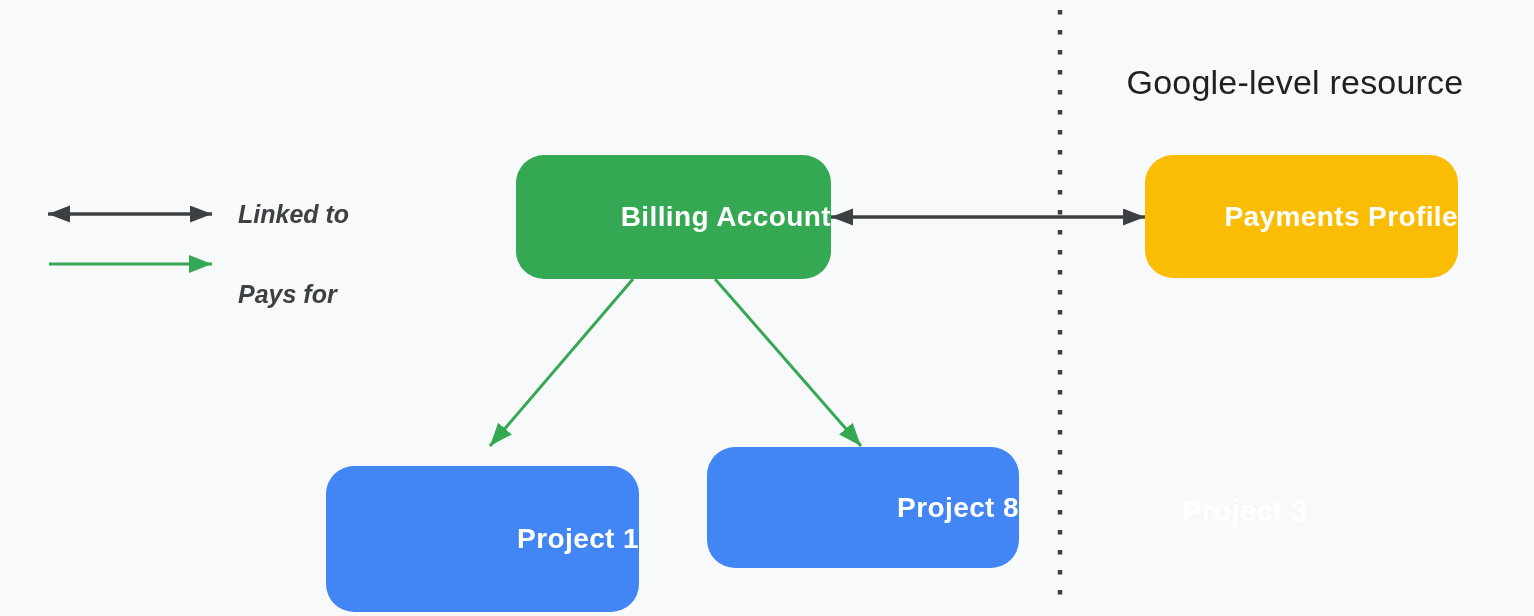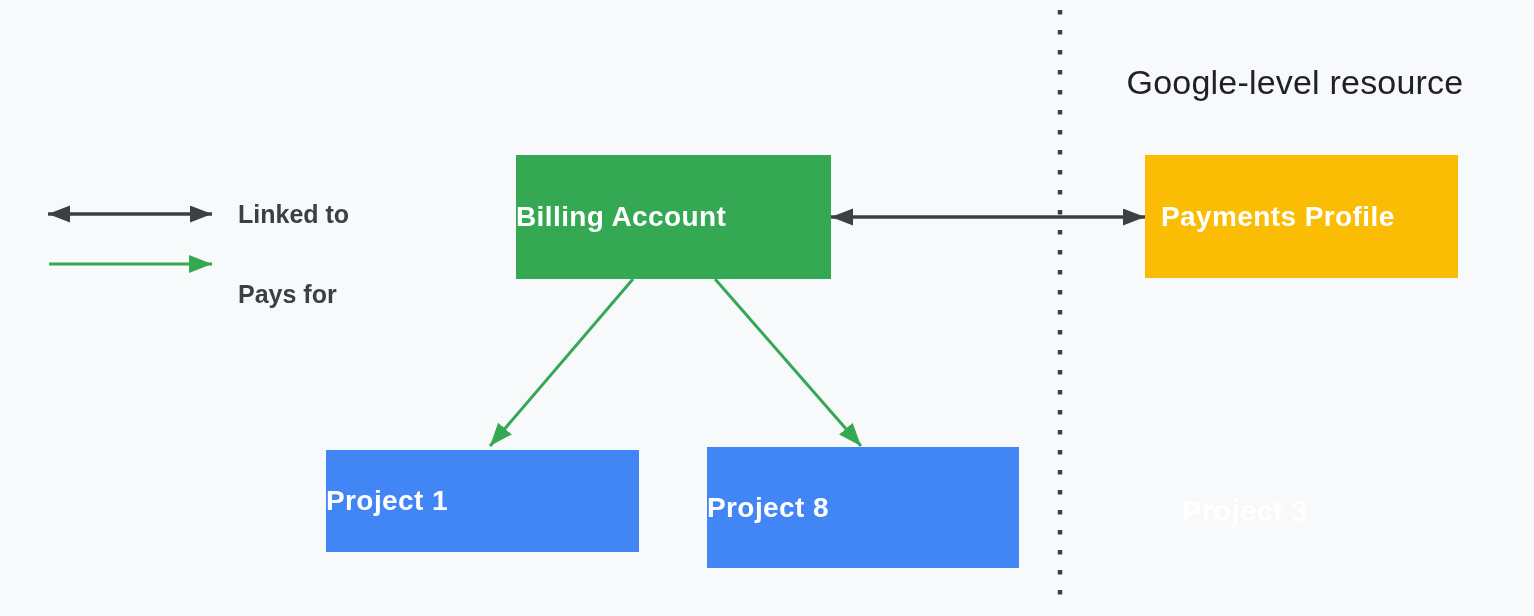--- a/index.html
+++ b/index.html
@@ -13,31 +13,31 @@
   .overlay{position:absolute;inset:0;width:1534px;height:616px;}
   .heading{
     position:absolute;top:60px;height:44px;line-height:44px;
     font-size:34px;font-weight:400;color:var(--heading);text-align:center;
     letter-spacing:0.2px;
   }
   .heading.left{left:412px;width:500px;}
   .heading.right{left:1045px;width:500px;}
   .legend-label{
     position:absolute;left:238px;height:30px;line-height:30px;
-    font-size:25px;font-weight:700;color:var(--ink);
+    font-size:25px;font-weight:700;color:var(--ink);font-style:italic;
   }
   .legend-label.linked{top:199px;}
   .legend-label.pays{top:249px;margin-top:30px;}
   .node{
-    position:absolute;display:flex;align-items:center;justify-content:flex-start;
-    color:var(--boxText);font-size:28px;font-weight:700;letter-spacing:0.4px;
+    position:absolute;display:flex;align-items:center;justify-content:flex-end;
+    color:var(--boxText);font-size:28px;font-weight:700;letter-spacing:0.4px;border-radius:28px;
   }
   .node.billing{left:516px;top:155px;width:315px;height:124px;background:var(--green);}
   .node.payments{left:1145px;top:155px;width:313px;height:123px;background:var(--yellow);padding-left:16px;}
-  .node.project1{left:326px;top:450px;width:313px;height:102px;background:var(--blue);}
+  .node.project1{left:326px;top:466px;width:313px;height:146px;background:var(--blue);}
   .node.project2{left:707px;top:447px;width:312px;height:121px;background:var(--blue);}
   .ghost{
     position:absolute;left:1095px;top:483px;width:300px;height:56px;
     display:flex;align-items:center;justify-content:center;
     color:var(--ghostText);font-size:29px;font-weight:700;letter-spacing:0.4px;
   }
 </style>
 </head>
 <body>
 

